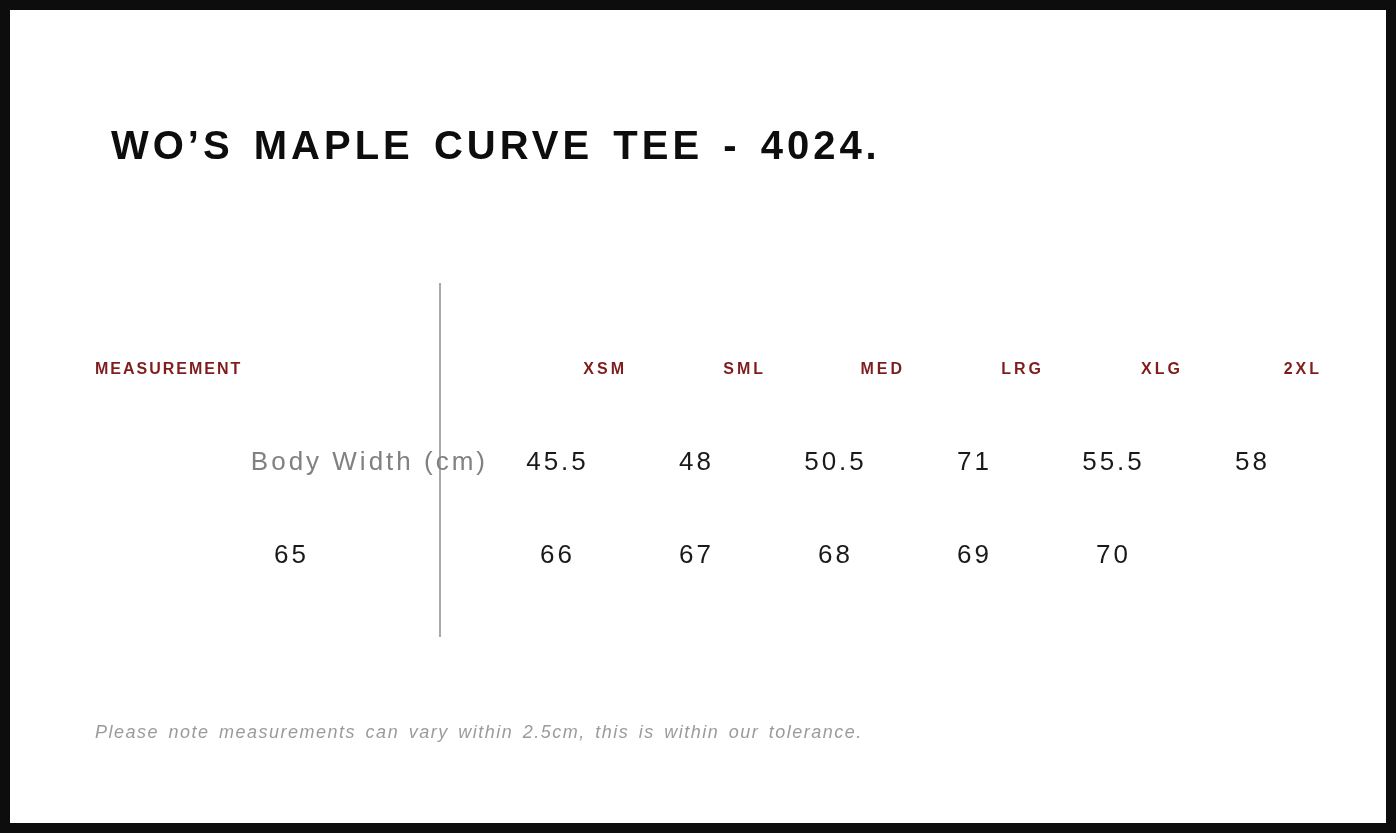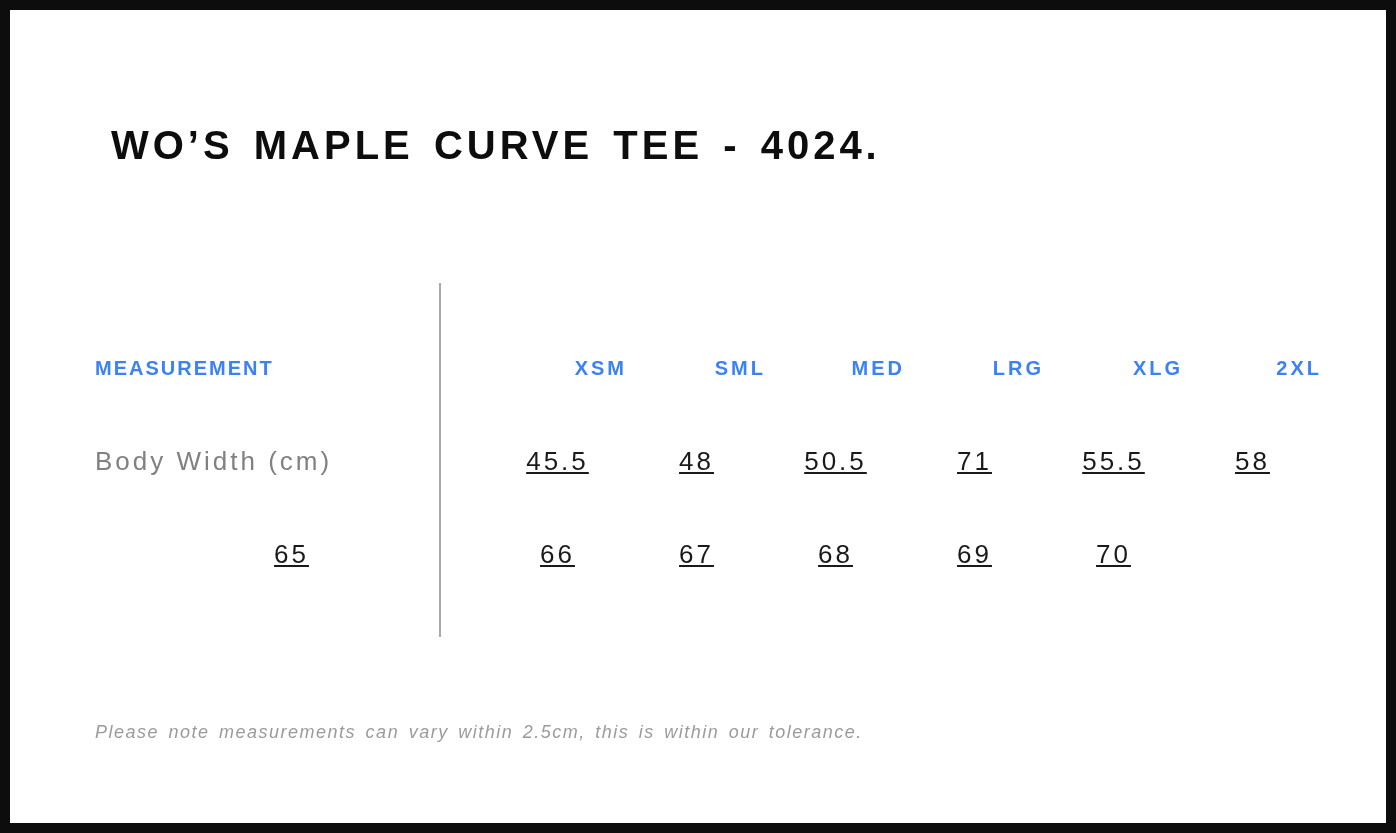--- a/index.html
+++ b/index.html
@@ -37,47 +37,46 @@
   .size-table {
     position: absolute;
     left: 95px;
     top: 322px;
     display: grid;
     grid-template-columns: 393px repeat(6, 139px);
     grid-auto-rows: 93px;
     align-items: center;
   }
   .th {
-    font-size: 20px;
+    font-size: 16px;
     font-weight: bold;
-    color: #3b82f6;
+    color: #7f1d1d;
     white-space: nowrap;
   }
   .th-measurement {
     letter-spacing: 2px;
     text-align: left;
   }
   .th-size {
     letter-spacing: 3px;
     text-align: right;
   }
   .row-label {
     font-size: 26px;
     color: #818181;
     letter-spacing: 3px;
-    text-align: left;
+    text-align: right;
     white-space: nowrap;
   }
   .cell-value {
     font-size: 26px;
     color: #1a1a1a;
     letter-spacing: 3px;
     text-align: center;
     white-space: nowrap;
-    text-decoration: underline;
   }
   .column-divider {
     position: absolute;
     left: 439px;
     top: 283px;
     width: 2px;
     height: 354px;
     background: #a9a9a9;
   }
   .note {

